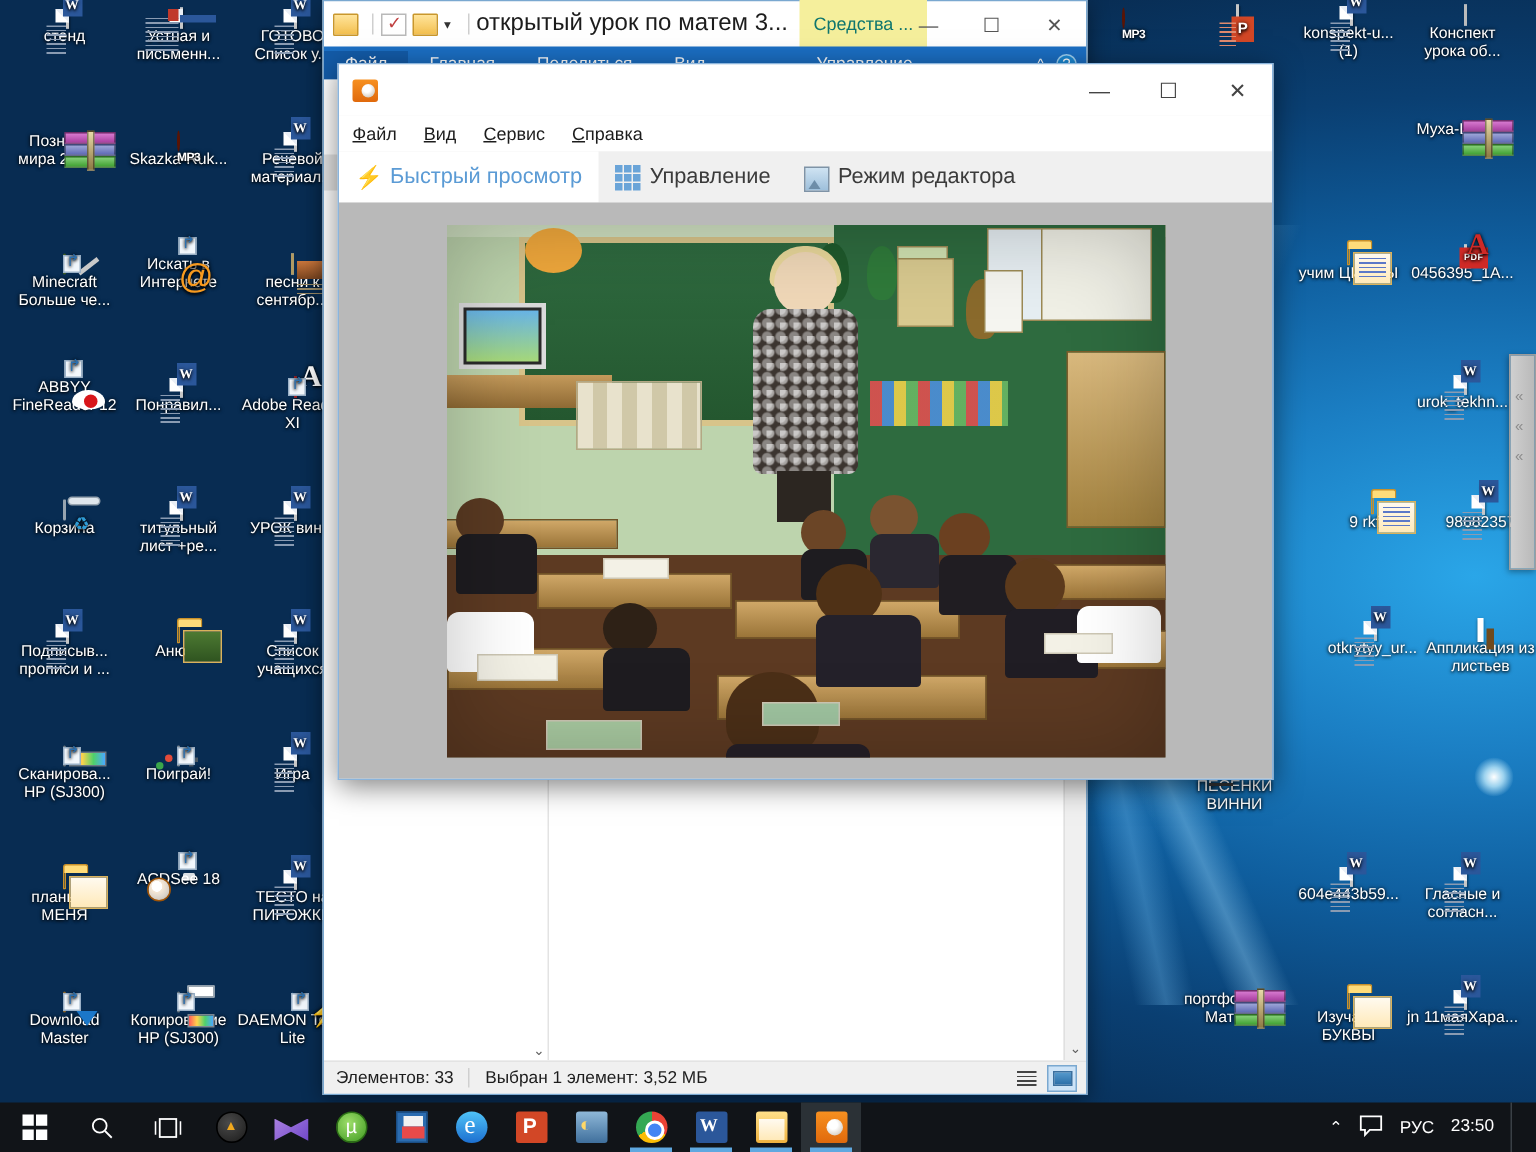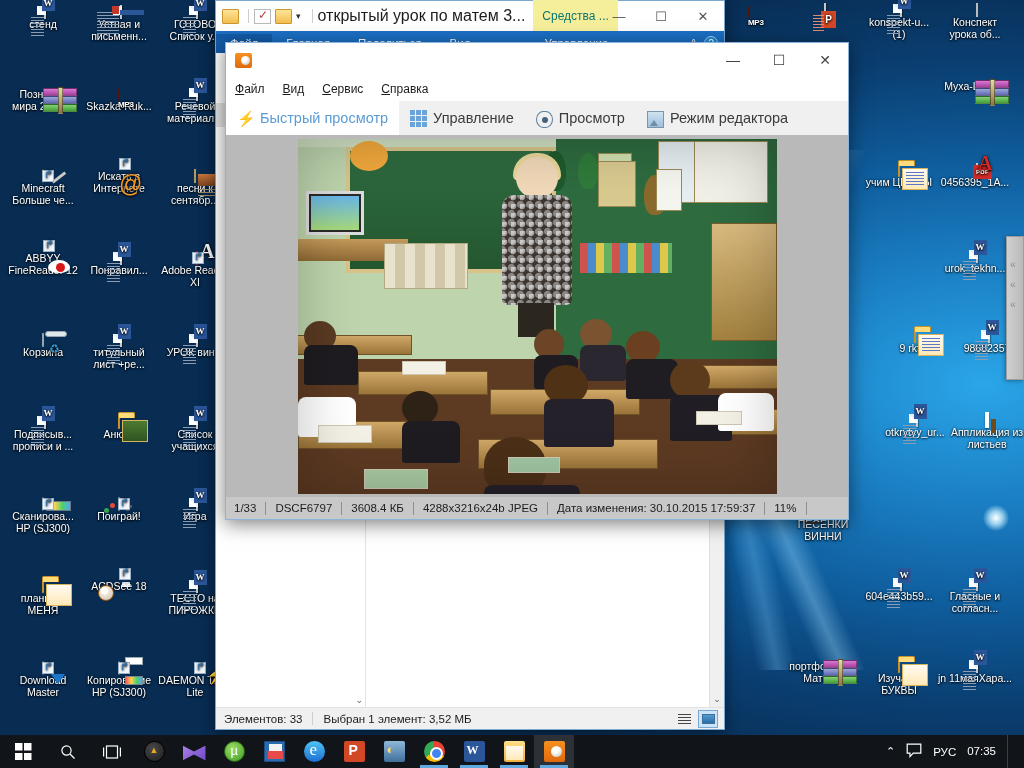--- a/index.html
+++ b/index.html
@@ -625,24 +625,20 @@
     <div id="acd-modes">
         <div class="mode active">
           <span class="mi mi-flash">⚡</span>
           <span>Быстрый просмотр</span>
         </div>
         <div class="mode">
           <span class="mi mi-grid"></span>
           <span>Управление</span>
         </div>
         <div class="mode">
-          <span class="mi mi-eye"></span>
-          <span>Просмотр</span>
-        </div>
-        <div class="mode">
           <span class="mi mi-pic"></span>
           <span>Режим редактора</span>
         </div>
       </div>
 
     <div id="acd-view">
       <div id="acd-photo">
         <div class="ph-wall"></div>
         <div class="ph-upperstrip"></div>
         <div class="ph-green2"></div>
@@ -722,34 +718,20 @@
         <div class="ph-paper" style="left:20px;top:286px;width:54px;height:18px"></div>
         <div class="ph-paper" style="left:104px;top:222px;width:44px;height:14px"></div>
         <div class="ph-paper" style="left:210px;top:318px;width:52px;height:16px;background:#9fc4a0"></div>
         <div class="ph-paper" style="left:398px;top:272px;width:46px;height:14px"></div>
         <div class="ph-paper" style="left:66px;top:330px;width:64px;height:20px;background:#a8c9a0"></div>
 
         <div class="ph-vignette"></div>
       </div>
     </div>
 
-    <div id="acd-status">
-      <span>1/33</span>
-      <span class="sep"></span>
-      <span>DSCF6797</span>
-      <span class="sep"></span>
-      <span>3608.4 КБ</span>
-      <span class="sep"></span>
-      <span>4288x3216x24b JPEG</span>
-      <span class="sep"></span>
-      <span>Дата изменения: 30.10.2015 17:59:37</span>
-      <span class="sep"></span>
-      <span>11%</span>
-      <span class="sep"></span>
-    </div>
   </div>
 
   <div id="gadget">
     <span class="ch" style="top:22px">«</span>
     <span class="ch" style="top:42px">«</span>
     <span class="ch" style="top:62px">«</span>
   </div>
 
   <div id="taskbar">
     <div id="start">
@@ -805,18 +787,18 @@
       </div>
 
     <div id="tray">
       <span class="chev">⌃</span>
       <span>
         <svg width="16" height="15" viewBox="0 0 16 15">
           <path d="M1.2 1.2h13.6v9H7.2L4 13.6V10.2H1.2z" fill="none" stroke="#fff" stroke-width="1.2"></path>
         </svg>
       </span>
       <span>РУС</span>
-      <span class="clock">07:35</span>
+      <span class="clock">23:50</span>
       <span id="showdesk"></span>
     </div>
   </div>
 
 </div>
 
 </body></html>

